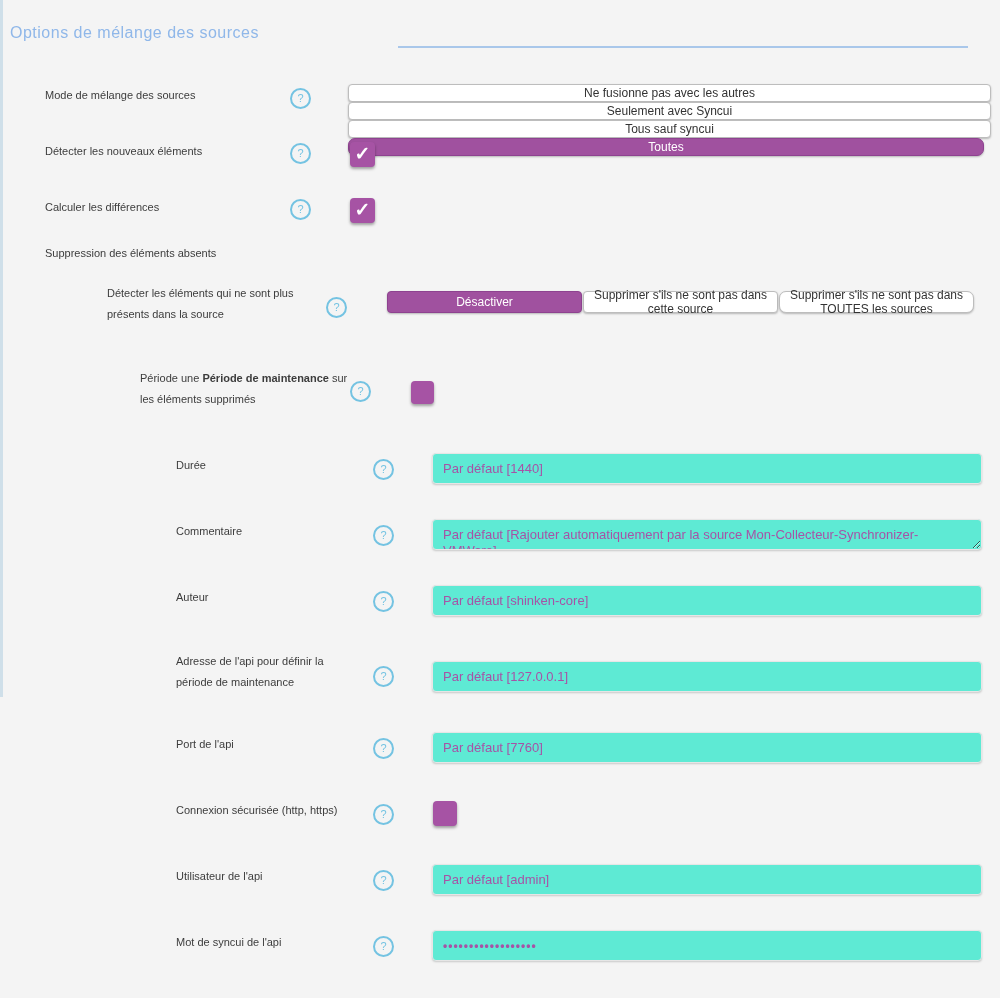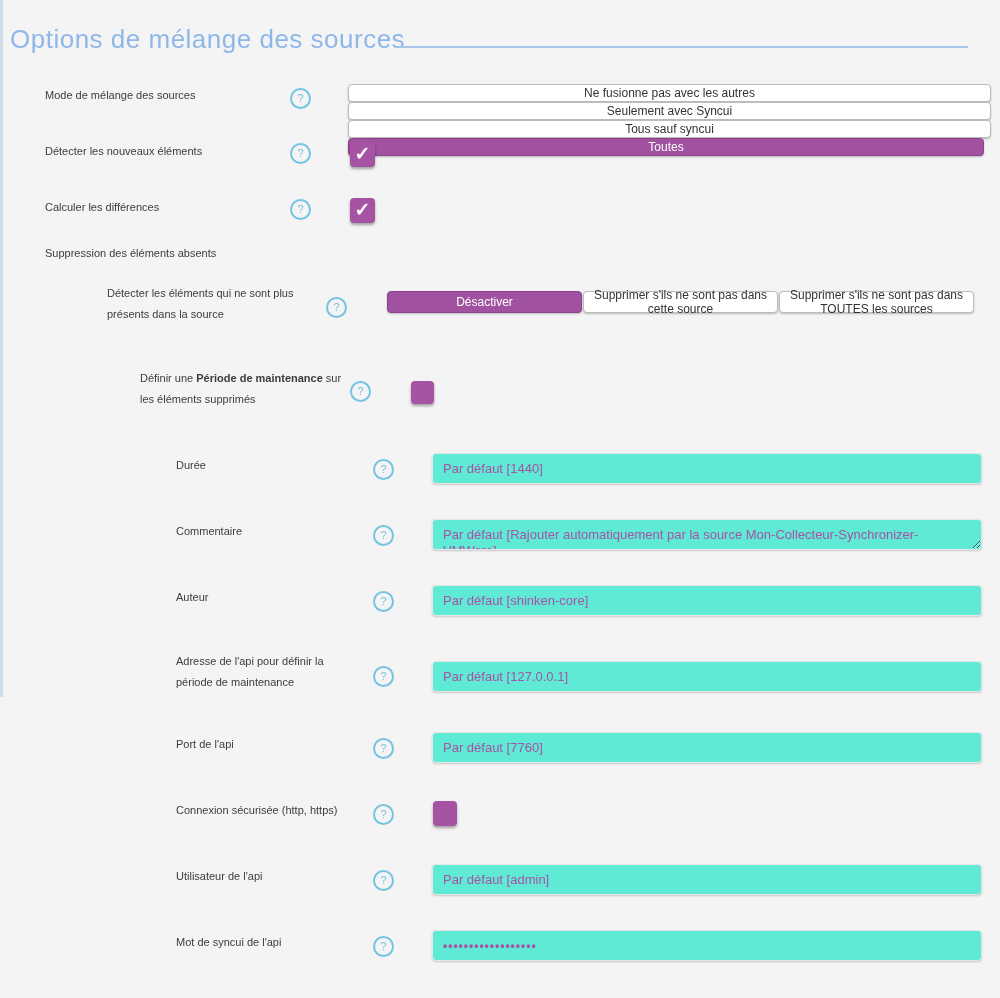--- a/index.html
+++ b/index.html
@@ -10,21 +10,21 @@
     position:relative;
     overflow:hidden;
   }
   .page{position:relative;width:1000px;height:998px;}
   .left-border{
     position:absolute;left:0;top:0;width:3px;height:697px;
     background:#cfdfe9;
   }
   .section-title{
     position:absolute;left:10px;top:24px;
-    font-size:26px;color:#8fb7e9;font-weight:400;
+    font-size:16px;color:#8fb7e9;font-weight:400;
     letter-spacing:0.5px;
   }
   .title-underline{
     position:absolute;left:398px;top:46px;width:570px;height:2px;
     background:#a9c7ea;
   }
   .lbl{
     position:absolute;
     font-size:11px;line-height:21px;color:#3c3c3c;
   }
@@ -39,21 +39,21 @@
   }
   .btn{
     flex:1;display:flex;align-items:center;justify-content:center;
     background:#ffffff;border:1px solid #bdbdbd;
     border-radius:4px;margin-right:1px;
     font-size:12px;line-height:14px;color:#333;text-align:center;
     padding:1px 4px;box-sizing:border-box;
     box-shadow:0 1px 2px rgba(0,0,0,0.25);
     cursor:pointer;
   }
-  .btn:last-child{margin-right:8px;}
+  .btn:last-child{margin-right:8px;border-radius:7px;}
   .btn.selected{
     background:#a0519f;border-color:#8e4290;color:#ffffff;
   }
   .checkbox{
     position:absolute;
     background:#a653a4;border-radius:4px;
     box-shadow:0 2px 3px rgba(0,0,0,0.35);
     display:flex;align-items:center;justify-content:center;
     color:#ffffff;cursor:pointer;
   }
@@ -110,21 +110,21 @@
   <div class="lbl" style="left:45px;top:243px;">Suppression des éléments absents</div>
 
   <div class="lbl" style="left:107px;top:283px;width:215px;">Détecter les éléments qui ne sont plus présents dans la source</div>
   <div class="help" style="left:326px;top:297px;">?</div>
   <div class="btn-group" style="left:387px;top:291px;width:595px;height:22px;">
     <div class="btn selected">Désactiver</div>
     <div class="btn">Supprimer s'ils ne sont pas dans cette source</div>
     <div class="btn">Supprimer s'ils ne sont pas dans TOUTES les sources</div>
   </div>
 
-  <div class="lbl" style="left:140px;top:368px;width:210px;"><span>Définir une </span><b>Période de maintenance</b><span> sur les éléments supprimés</span></div>
+  <div class="lbl" style="left:140px;top:368px;width:210px;"><span>Période une </span><b>Période de maintenance</b><span> sur les éléments supprimés</span></div>
   <div class="help" style="left:350px;top:381px;">?</div>
   <div class="checkbox" style="left:411px;top:381px;width:23px;height:23px;"></div>
 
   <div class="lbl" style="left:176px;top:455px;">Durée</div>
   <div class="help" style="left:373px;top:459px;">?</div>
   <input class="text-input" style="left: 432px; top: 453px; width: 550px; height: 31px;" placeholder="Par défaut [1440]">
 
   <div class="lbl" style="left:176px;top:521px;">Commentaire</div>
   <div class="help" style="left:373px;top:525px;">?</div>
   <textarea class="text-input" style="left: 432px; top: 519px; width: 550px; height: 31px;" placeholder="Par défaut [Rajouter automatiquement par la source Mon-Collecteur-Synchronizer-VMWare]"></textarea>

